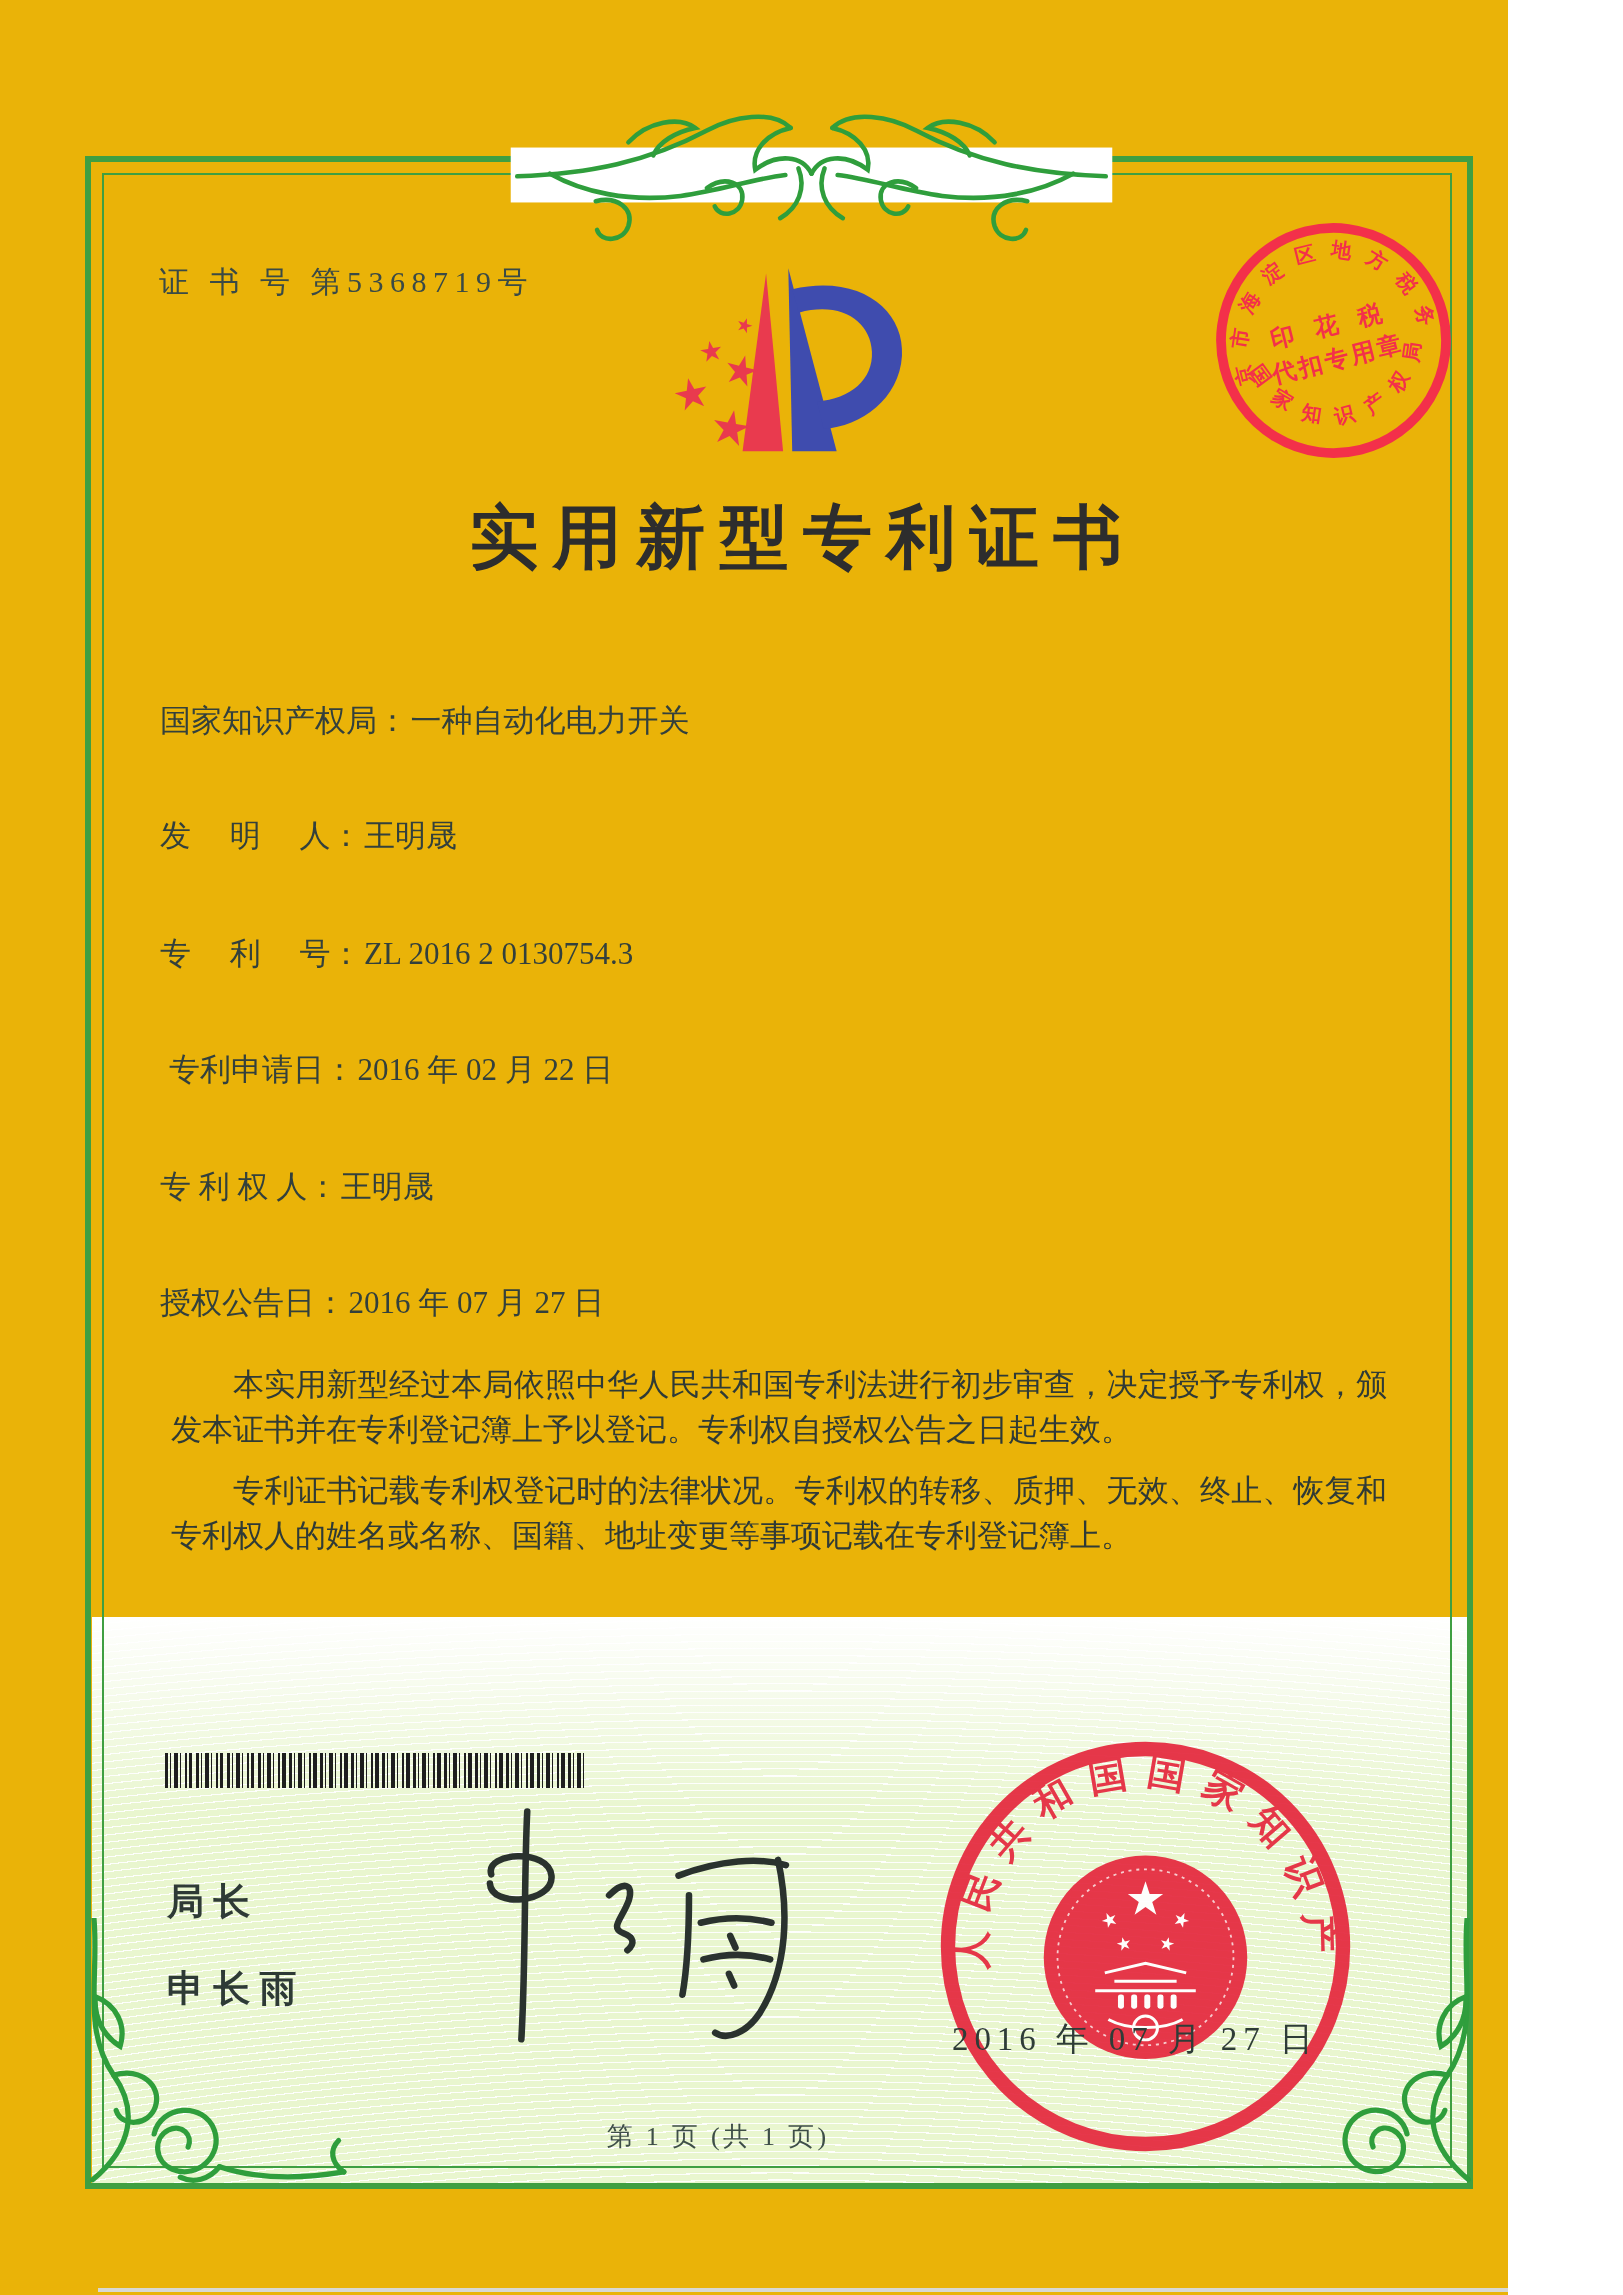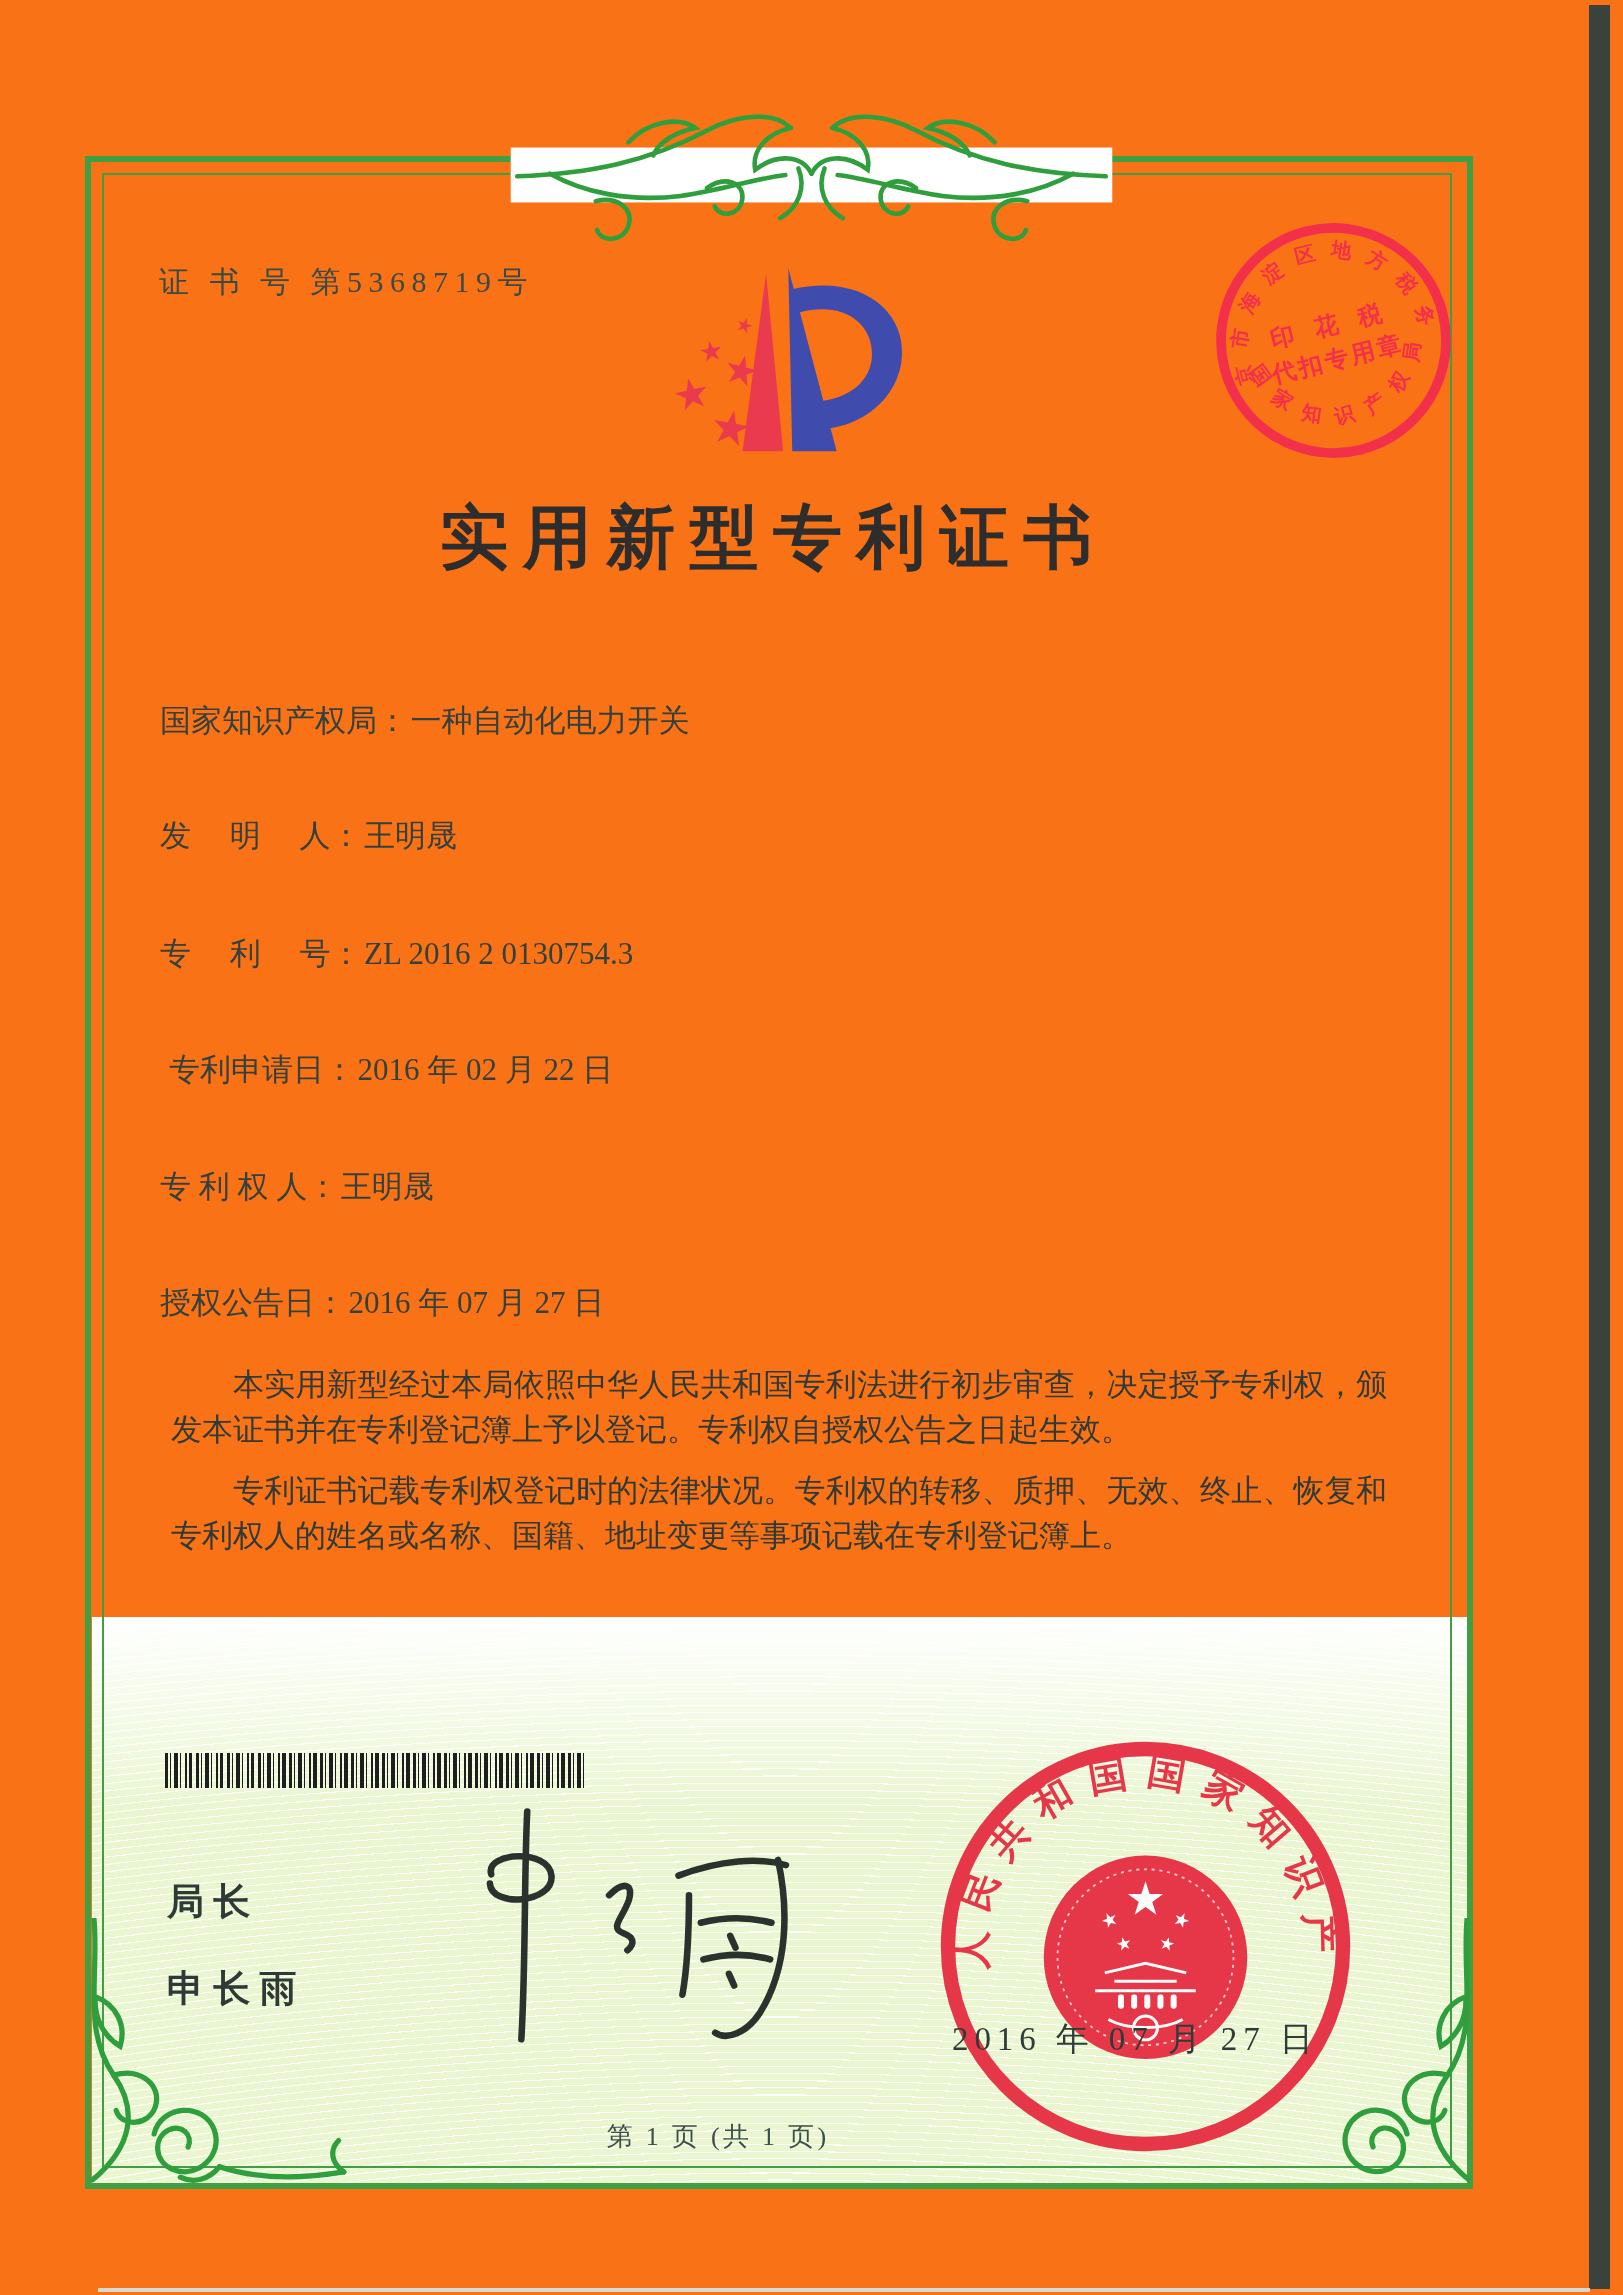--- a/index.html
+++ b/index.html
@@ -1,18 +1,18 @@
 <!DOCTYPE html>
 <html style="font-size:10.5px"><head>
 <meta charset="utf-8">
 <style>
   html,body{margin:0;padding:0;background:#ffffff;}
   .canvas{
-    position:relative; width:1623px; height:2295px; overflow:hidden;
-    background:#f97316;
+    position:relative; width:1508px; height:2295px; overflow:hidden;
+    background:#eab308;
     font-family:"Liberation Serif","DejaVu Serif",serif;
     color:#33403c;
   }
   .abs{position:absolute;}
   
   .scan-shadow-right{left:1589px; top:5.2px; width:21px; height:2284px; background:#3a423e; z-index:9;}
   .scan-shadow-bottom{left:98px; top:2288px; width:1492px; height:3.9px; background:#d8d8d2; z-index:9;}
   
   .border-outer{left:85px; top:156px; width:1376px; height:2021px;
     border:6.5px solid #3f9f42; z-index:2;}
@@ -24,21 +24,21 @@
     background-color:#e9f6cf;
     background-image:repeating-radial-gradient(ellipse 1571px 655px at 50% 1244px,
       rgba(255,255,255,0.95) 0 2.6px, rgba(255,255,255,0) 2.6px 17px);
   }
   .watermark-fade{
     left:92px; top:1617px; width:1376px; height:196px; z-index:1;
     background:linear-gradient(#ffffff, rgba(255,255,255,0));
   }
   .cert-no{left:159px; top:262px; font-size:30px; letter-spacing:6.5px; color:#3a4a46; z-index:3;}
   .title{left:85px; top:492px; width:1376px; text-align:center; font-size:69px; font-weight:bold;
-    letter-spacing:14.4px; color:#2d2d2d; z-index:3;}
+    letter-spacing:14.4px; color:#2d2d2d; z-index:3;padding-left:30px;}
   .field{left:160px; font-size:31px; color:#33403c; z-index:3; white-space:nowrap;}
   .f0{top:700px;} .f1{top:815px;} .f2{top:933px;} .f3{top:1049px;margin-left:9px;} .f4{top:1166px;} .f5{top:1282px;}
   .field .val{margin-left:2.6px;}
   .body-text{left:155px; top:1346px; width:1248px; z-index:3;}
   .body-text p{margin:16px; font-size:31px; line-height:45px; text-align:justify;
     text-indent:62px; color:#2f3a36;}
   .barcode{left:165px; top:1753px; width:422px; height:35px; z-index:3;
     background:repeating-linear-gradient(90deg,
       #1e1e1e 0 2.6px, rgba(0,0,0,0) 2.6px 4.6px,
       #1e1e1e 4.6px 5.9px, rgba(0,0,0,0) 5.9px 9.2px,

